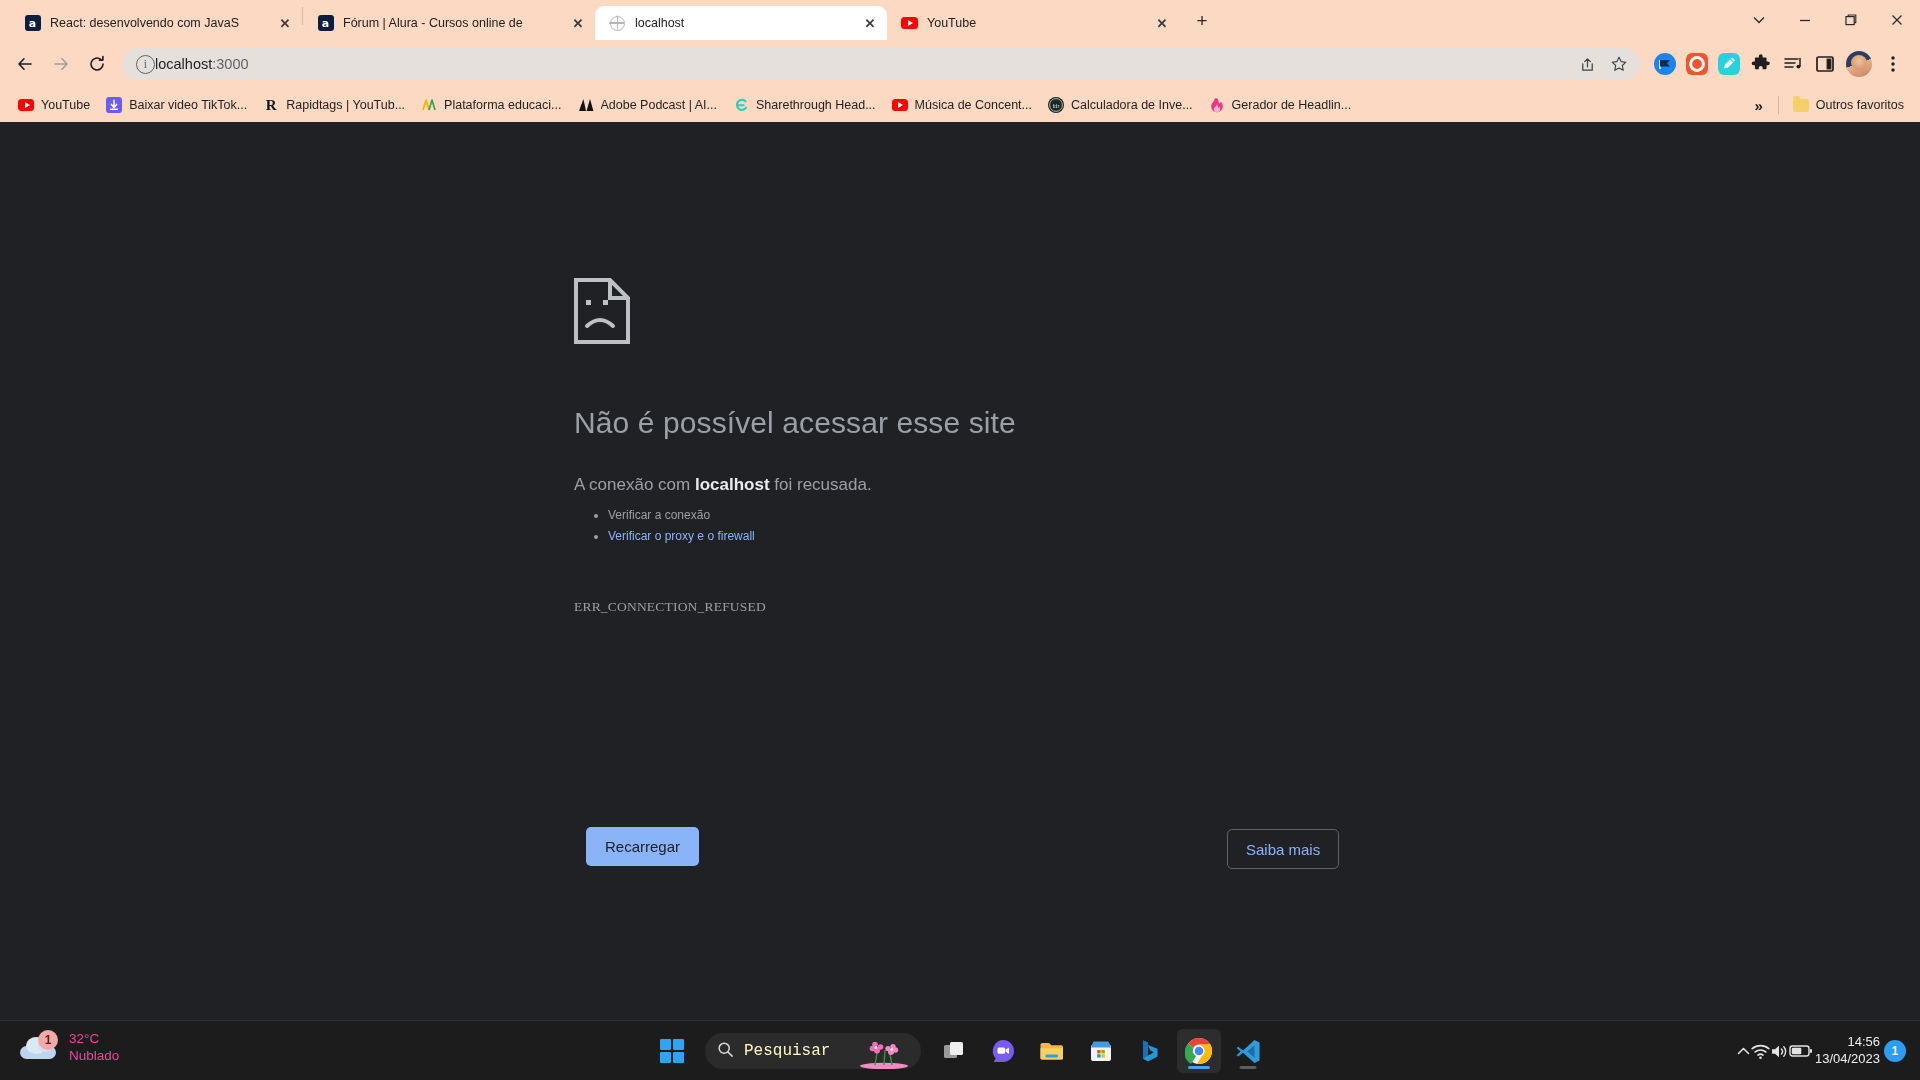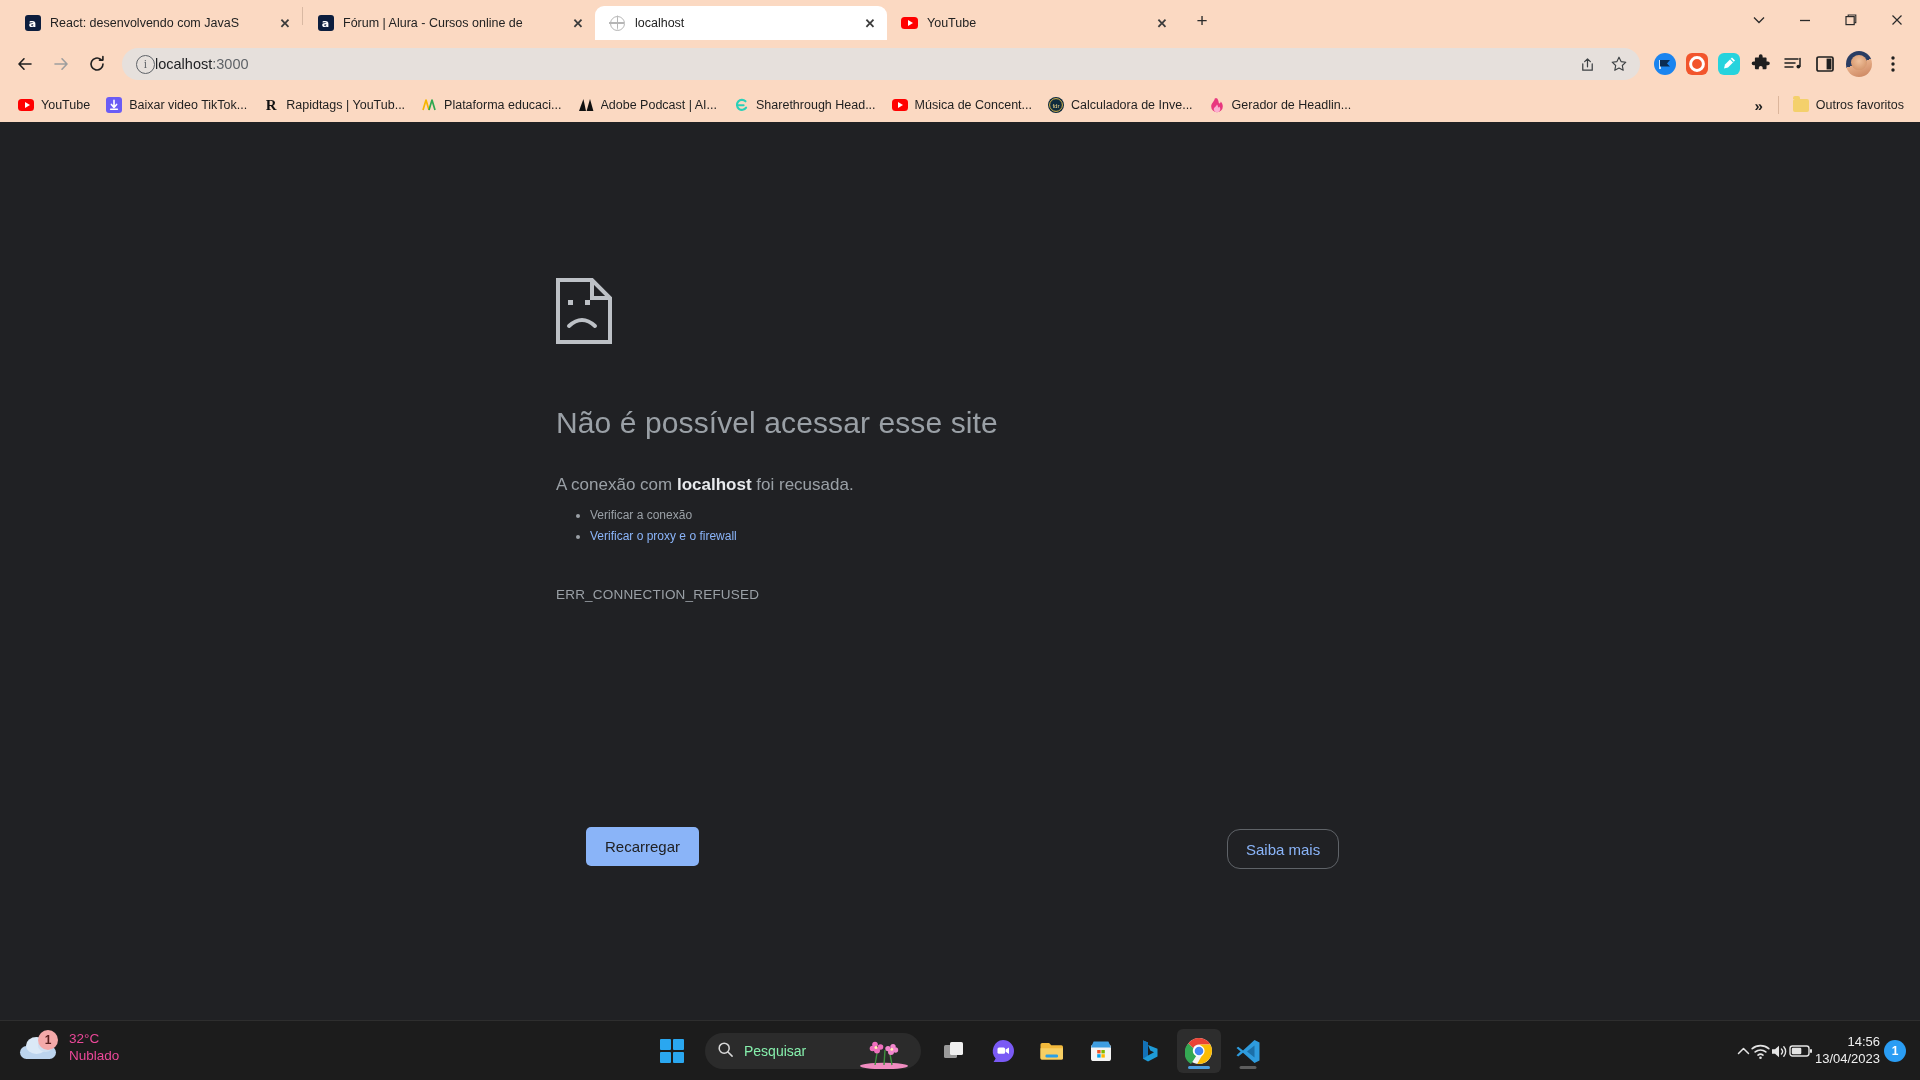--- a/index.html
+++ b/index.html
@@ -77,39 +77,39 @@
   .bm-ic { width:16px; height:16px; flex:none; display:flex; align-items:center; justify-content:center; }
   .bm-overflow { margin-left:auto; width:26px; height:26px; display:flex; align-items:center; justify-content:center;
       font-size:15px; font-weight:700; color:#1f1f1f; flex:none; }
   .bm-sep { width:1px; height:18px; background:#dcb69c; margin:0 6px; flex:none; }
   .folder-ic { width:16px; height:13px; background:#f4d06b; border-radius:2px; position:relative; }
   .folder-ic::before { content:""; position:absolute; left:0; top:-2.5px; width:7px; height:3px;
       background:#f4d06b; border-radius:2px 2px 0 0; }
 
   
   .page { position:absolute; left:0; top:122px; width:1920px; height:898px; background:#202124; }
-  .err { position:absolute; left:556px; top:156px; width:700px; }
+  .err { position:absolute; left:574px; top:156px; width:700px; }
   .err-icon { width:56px; height:66px; margin-bottom:60px; }
   .err-h1 { font-size:30px; font-weight:400; color:#9aa0a6; letter-spacing:.1px; line-height:1.25; }
   .err-p  { margin-top:30px; font-size:17px; color:#9aa0a6; line-height:1.55; }
   .err-p b { color:#e8eaed; font-weight:700; }
   .err-sub { margin-top:38px; font-size:17px; color:#9aa0a6; }
   .err-list { margin-top:7px; padding-left:34px; list-style:disc; }
   .err-list li { font-size:12px; color:#9aa0a6; line-height:1.78; }
   .err-list li::marker { color:#9aa0a6; }
   .err-list li a { color:#8ab4f8; text-decoration:none; }
-  .err-code { margin-top:39px; font-size:13.5px; color:#9aa0a6; letter-spacing:.2px; }
+  .err-code { margin-top:51px; font-size:13.5px; color:#9aa0a6; letter-spacing:.2px;font-family:Liberation Serif, serif; }
   .btnrow { position:absolute; left:586px; top:705px; width:862px; height:46px; }
   .btn-primary {
     position:absolute; left:0; top:0; height:39px; padding:0 19px; border:none; border-radius:5px;
     background:#8ab4f8; color:#202124; font-size:15px; font-family:"Liberation Sans", sans-serif;
     display:flex; align-items:center; justify-content:center; cursor:pointer;
   }
   .btn-outline {
-    position:absolute; left:641px; top:2px; height:40px; padding:0 18px; border:1px solid #5f6368; border-radius:13px;
+    position:absolute; left:641px; top:2px; height:40px; padding:0 18px; border:1px solid #5f6368; border-radius:5px;
     background:transparent; color:#8ab4f8; font-size:15px; font-family:"Liberation Sans", sans-serif;
     display:flex; align-items:center; justify-content:center; cursor:pointer;
   }
 
   
   #taskbar { position:absolute; left:0; bottom:0; width:1920px; height:60px; background:#1c1c1c;
              border-top:1px solid #2e2e2e; }
   .tb-weather { position:absolute; left:18px; top:10px; display:flex; align-items:center; gap:11px; }
   .cloud { position:relative; width:40px; height:26px; }
   .cloud .c1 { position:absolute; left:2px; bottom:2px; width:36px; height:13px; background:#bcd4ee; border-radius:7px; }
@@ -127,21 +127,21 @@
   .tb-item.active { background:#2d2d2d; }
   .tb-item .uline { position:absolute; bottom:4px; left:50%; transform:translateX(-50%);
                     width:17px; height:3.5px; border-radius:2px; background:#5d5d5d; }
   .tb-item.active .uline { width:22px; background:#4ea0e0; }
 
   .winlogo { width:24px; height:24px; display:grid; grid-template-columns:1fr 1fr; grid-template-rows:1fr 1fr; gap:2.5px; }
   .winlogo i { background:#2aa7f0; display:block; border-radius:1px; }
 
   .searchpill { width:216px; height:36px; border-radius:18px; background:#2b2b2b; display:flex; align-items:center;
                 padding:0 12px; gap:10px; position:relative; overflow:hidden; margin:0 6px; }
-  .searchpill .lbl { font-size:14px; color:#86efac; }
+  .searchpill .lbl { font-size:16px; color:#fef9c3;font-family:Liberation Mono, monospace; }
   .flowers { position:absolute; right:8px; bottom:0; width:62px; height:30px; }
 
   .tb-tray { position:absolute; right:14px; top:0; height:60px; display:flex; align-items:center; }
   .tray-ic { display:flex; align-items:center; justify-content:center; color:#e4e4e4; }
   .clock { text-align:right; line-height:1.3; margin-left:2px; }
   .clock div { font-size:13px; color:#efefef; }
   .notif-badge { width:22px; height:22px; border-radius:50%; background:#2a9df4; color:#fff; font-size:12px;
                  font-weight:700; display:flex; align-items:center; justify-content:center; margin-left:4px; }
 </style>
 </head>

